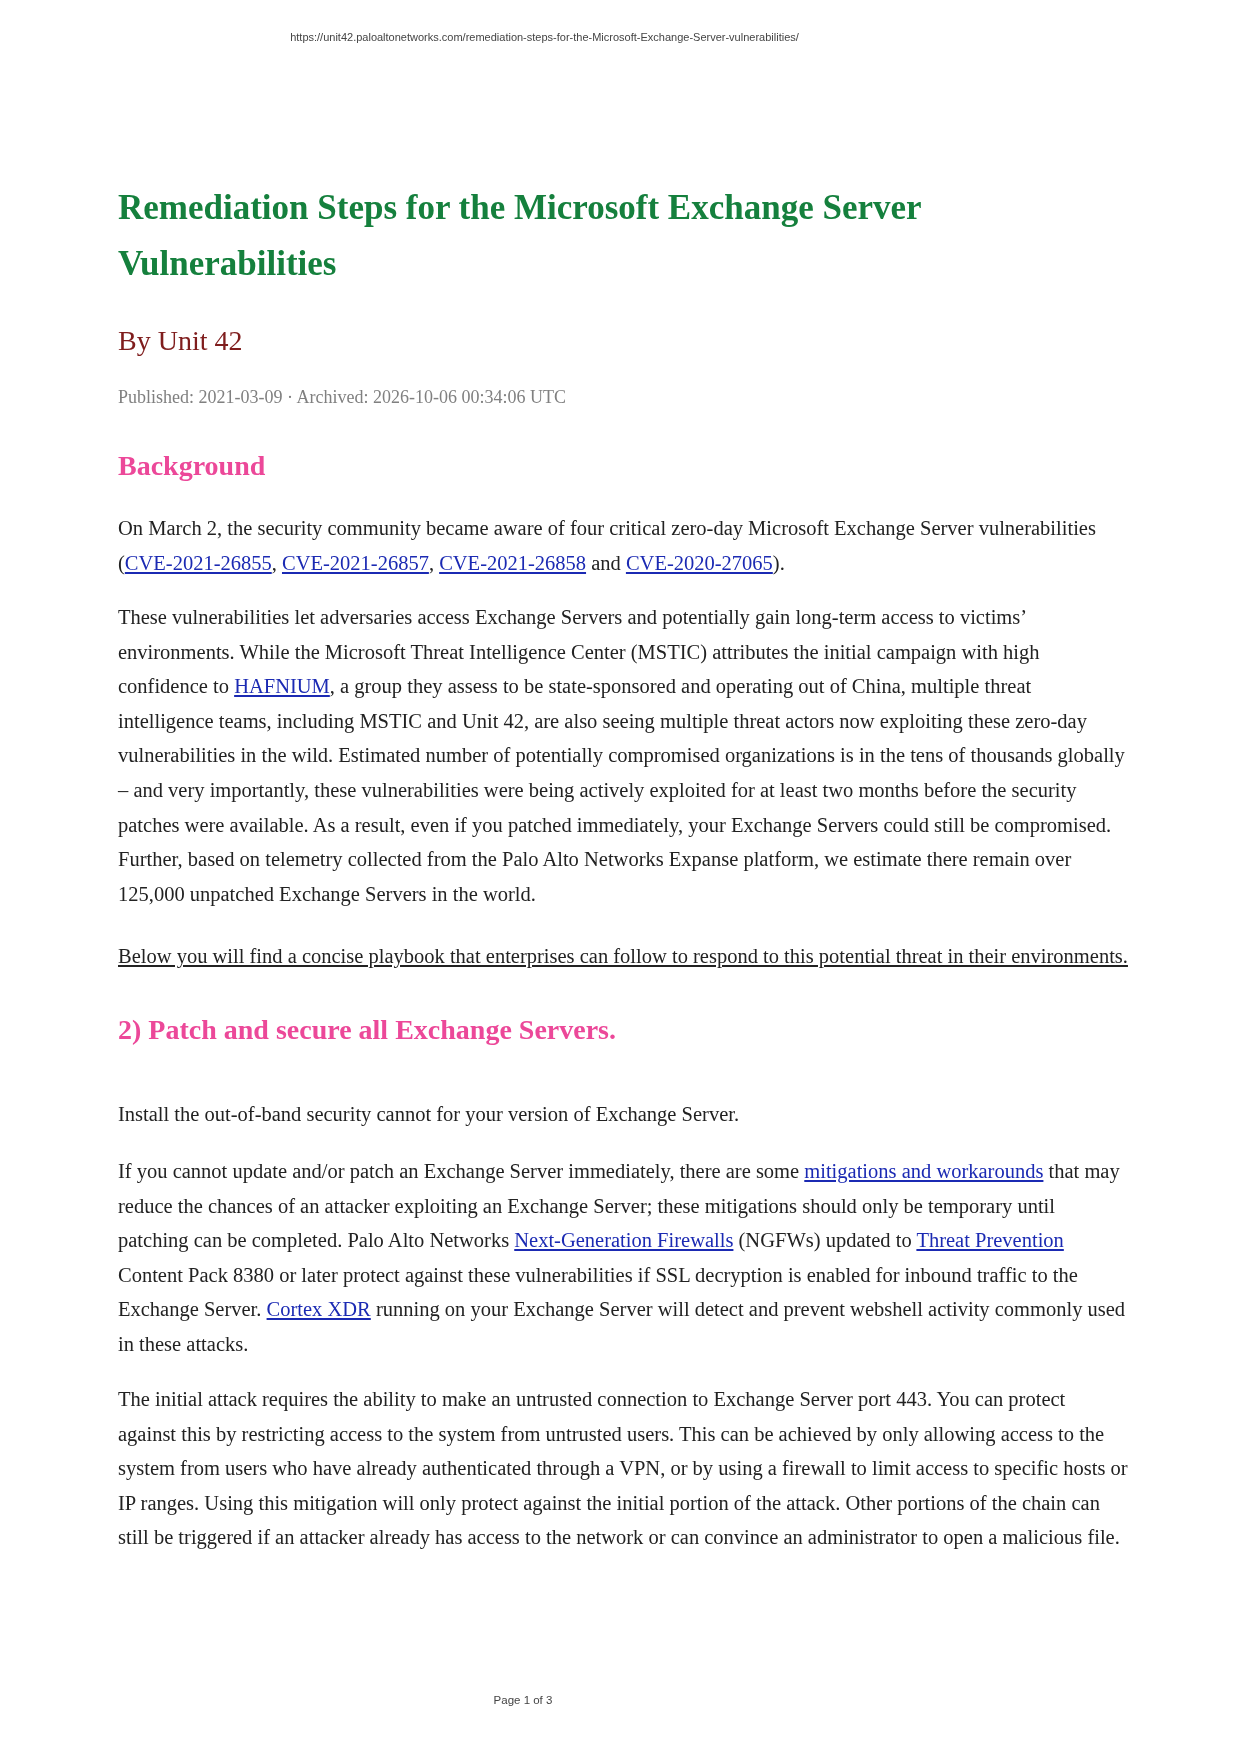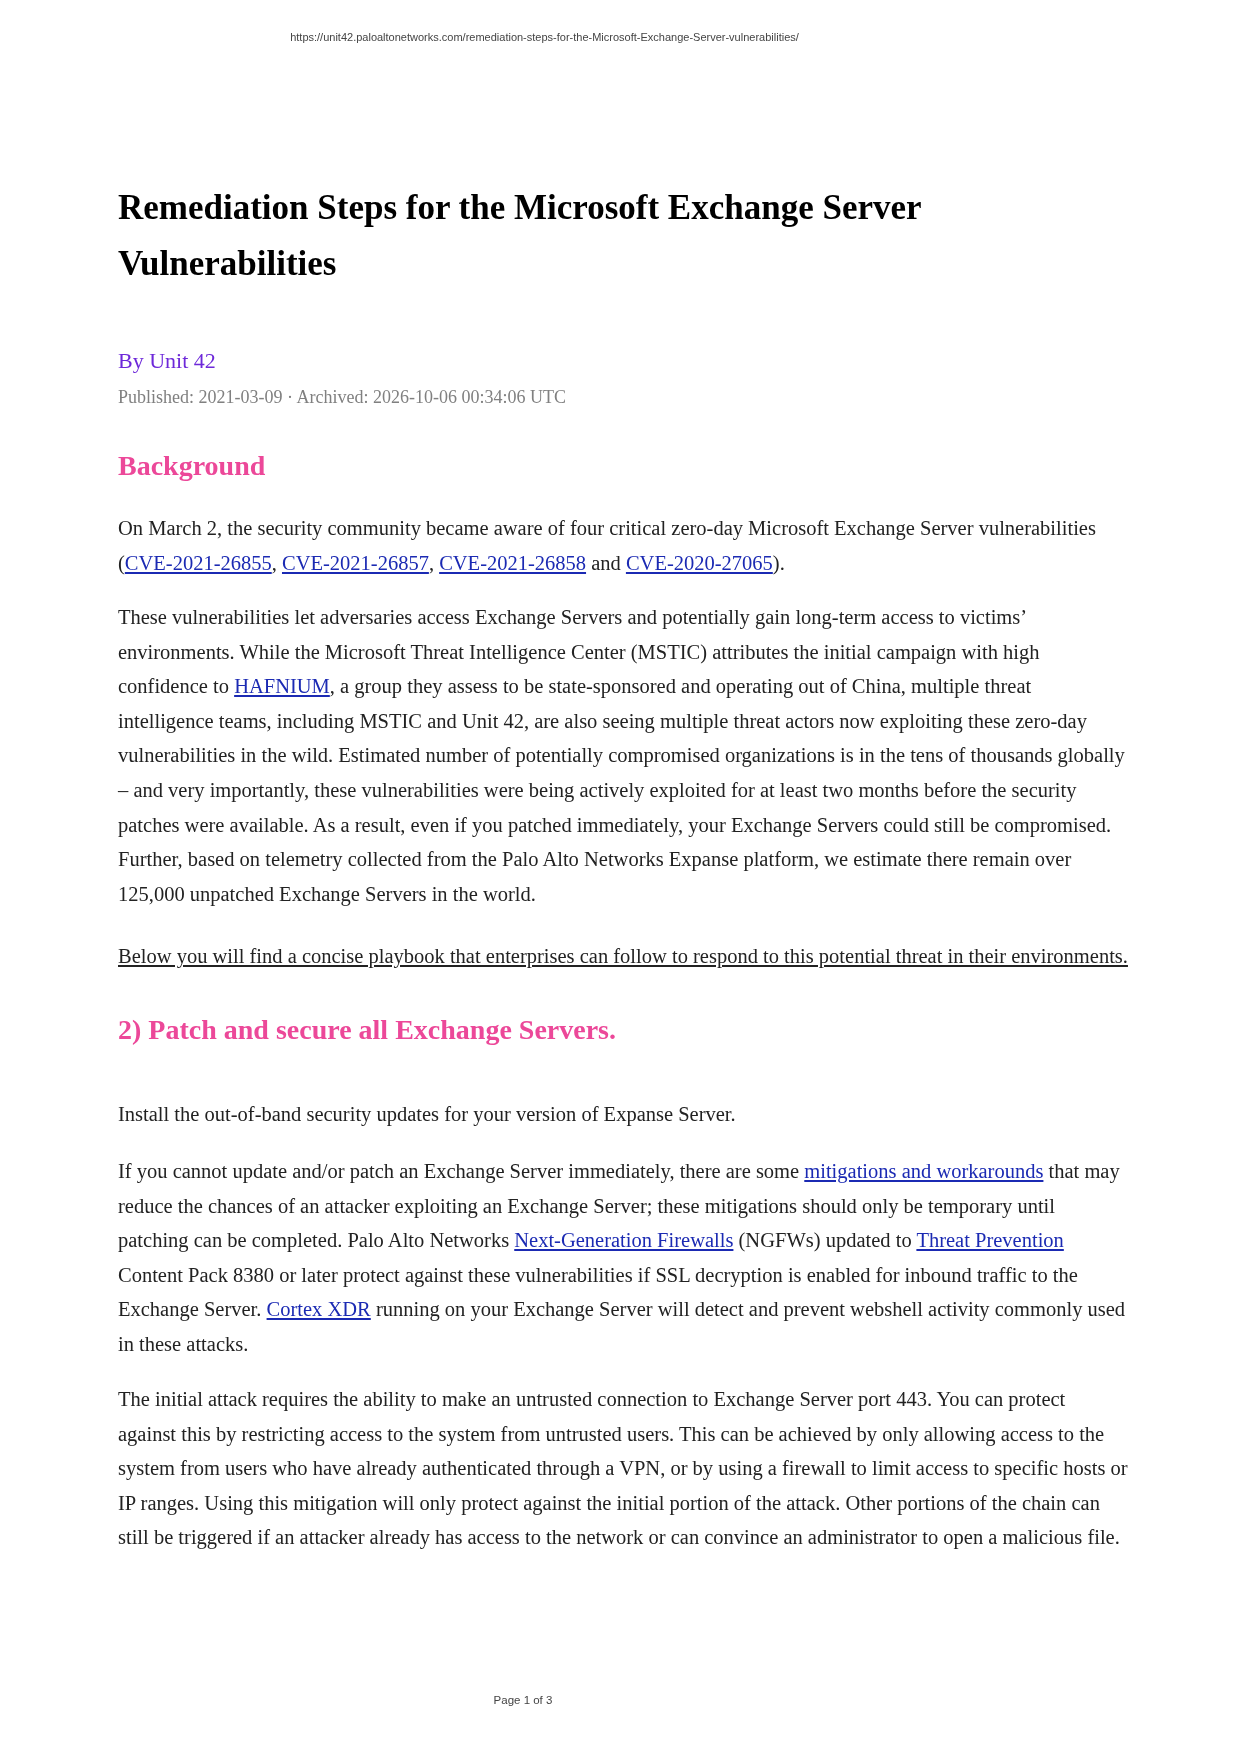--- a/index.html
+++ b/index.html
@@ -26,21 +26,21 @@
       color: #444444;
       letter-spacing: 0;
       padding-right: 10px;
       box-sizing: border-box;
     }
     .title {
       margin: 0;
       font-size: 35px;
       font-weight: bold;
       line-height: 56px;
-      color: #000000;
+      color: #15803d;
       position: relative;
       top: -28px;
     }
     .section-h2 {
       margin: 0;
       font-size: 28px;
       font-weight: bold;
       color: #ec4899;
       line-height: 36px;
     }
@@ -68,42 +68,42 @@
     }
     .abs { position: absolute; left: 118px; width: 1010px; }
   </style>
 </head>
 <body>
 
 <div class="page-url">https://unit42.paloaltonetworks.com/remediation-steps-for-the-Microsoft-Exchange-Server-vulnerabilities/</div>
 
 <h1 class="title abs" style="top:180px; position:absolute;">Remediation Steps for the Microsoft Exchange Server Vulnerabilities</h1>
 
-<p class="abs" style="top:348px; margin:0; font-size:22px; line-height:26px; color:#6d28d9;">By Unit 42</p>
+<p class="abs" style="top:328px; margin:0; font-size:28px; line-height:26px; color:#7f1d1d;">By Unit 42</p>
 
 <p class="abs" style="top:385px; margin:0; font-size:18px; line-height:24px; color:#808080;">Published: 2021-03-09 · Archived: 2026-10-06 00:34:06 UTC</p>
 
 <h2 class="section-h2 abs" style="top:448px;">Background</h2>
 
 <p class="para abs" style="top:511px;">
   <span>On March 2, the security community became aware of four critical zero-day Microsoft Exchange Server vulnerabilities (</span><a class="link" href="#">CVE-2021-26855</a><span>, </span><a class="link" href="#">CVE-2021-26857</a><span>, </span><a class="link" href="#">CVE-2021-26858</a><span> and </span><a class="link" href="#">CVE-2020-27065</a><span>).</span>
 </p>
 
 <p class="para abs" style="top:600px;">
   <span>These vulnerabilities let adversaries access Exchange Servers and potentially gain long-term access to victims’ environments. While the Microsoft Threat Intelligence Center (MSTIC) attributes the initial campaign with high confidence to </span><a class="link" href="#">HAFNIUM</a><span>, a group they assess to be state-sponsored and operating out of China, multiple threat intelligence teams, including MSTIC and Unit 42, are also seeing multiple threat actors now exploiting these zero-day vulnerabilities in the wild. Estimated number of potentially compromised organizations is in the tens of thousands globally – and very importantly, these vulnerabilities were being actively exploited for at least two months before the security patches were available. As a result, even if you patched immediately, your Exchange Servers could still be compromised. Further, based on telemetry collected from the Palo Alto Networks Expanse platform, we estimate there remain over 125,000 unpatched Exchange Servers in the world.</span>
 </p>
 
 <p class="para abs" style="top:939px;text-decoration:underline;">
   <span>Below you will find a concise playbook that enterprises can follow to respond to this potential threat in their environments.</span>
 </p>
 
 <h2 class="section-h2 abs" style="top:1012px;">2) Patch and secure all Exchange Servers.</h2>
 
 <p class="para abs" style="top:1097px;">
-  <span>Install the out-of-band security updates for your version of Expanse Server.</span>
+  <span>Install the out-of-band security cannot for your version of Exchange Server.</span>
 </p>
 
 <p class="para abs" style="top:1154px;">
   <span>If you cannot update and/or patch an Exchange Server immediately, there are some </span><a class="link" href="#">mitigations and workarounds</a><span> that may reduce the chances of an attacker exploiting an Exchange Server; these mitigations should only be temporary until patching can be completed. Palo Alto Networks </span><a class="link" href="#">Next-Generation Firewalls</a><span> (NGFWs) updated to </span><a class="link" href="#">Threat Prevention</a><span> Content Pack 8380 or later protect against these vulnerabilities if SSL decryption is enabled for inbound traffic to the Exchange Server. </span><a class="link" href="#">Cortex XDR</a><span> running on your Exchange Server will detect and prevent webshell activity commonly used in these attacks.</span>
 </p>
 
 <p class="para abs" style="top:1382px;">
   <span>The initial attack requires the ability to make an untrusted connection to Exchange Server port 443. You can protect against this by restricting access to the system from untrusted users. This can be achieved by only allowing access to the system from users who have already authenticated through a VPN, or by using a firewall to limit access to specific hosts or IP ranges. Using this mitigation will only protect against the initial portion of the attack. Other portions of the chain can still be triggered if an attacker already has access to the network or can convince an administrator to open a malicious file.</span>
 </p>
 

